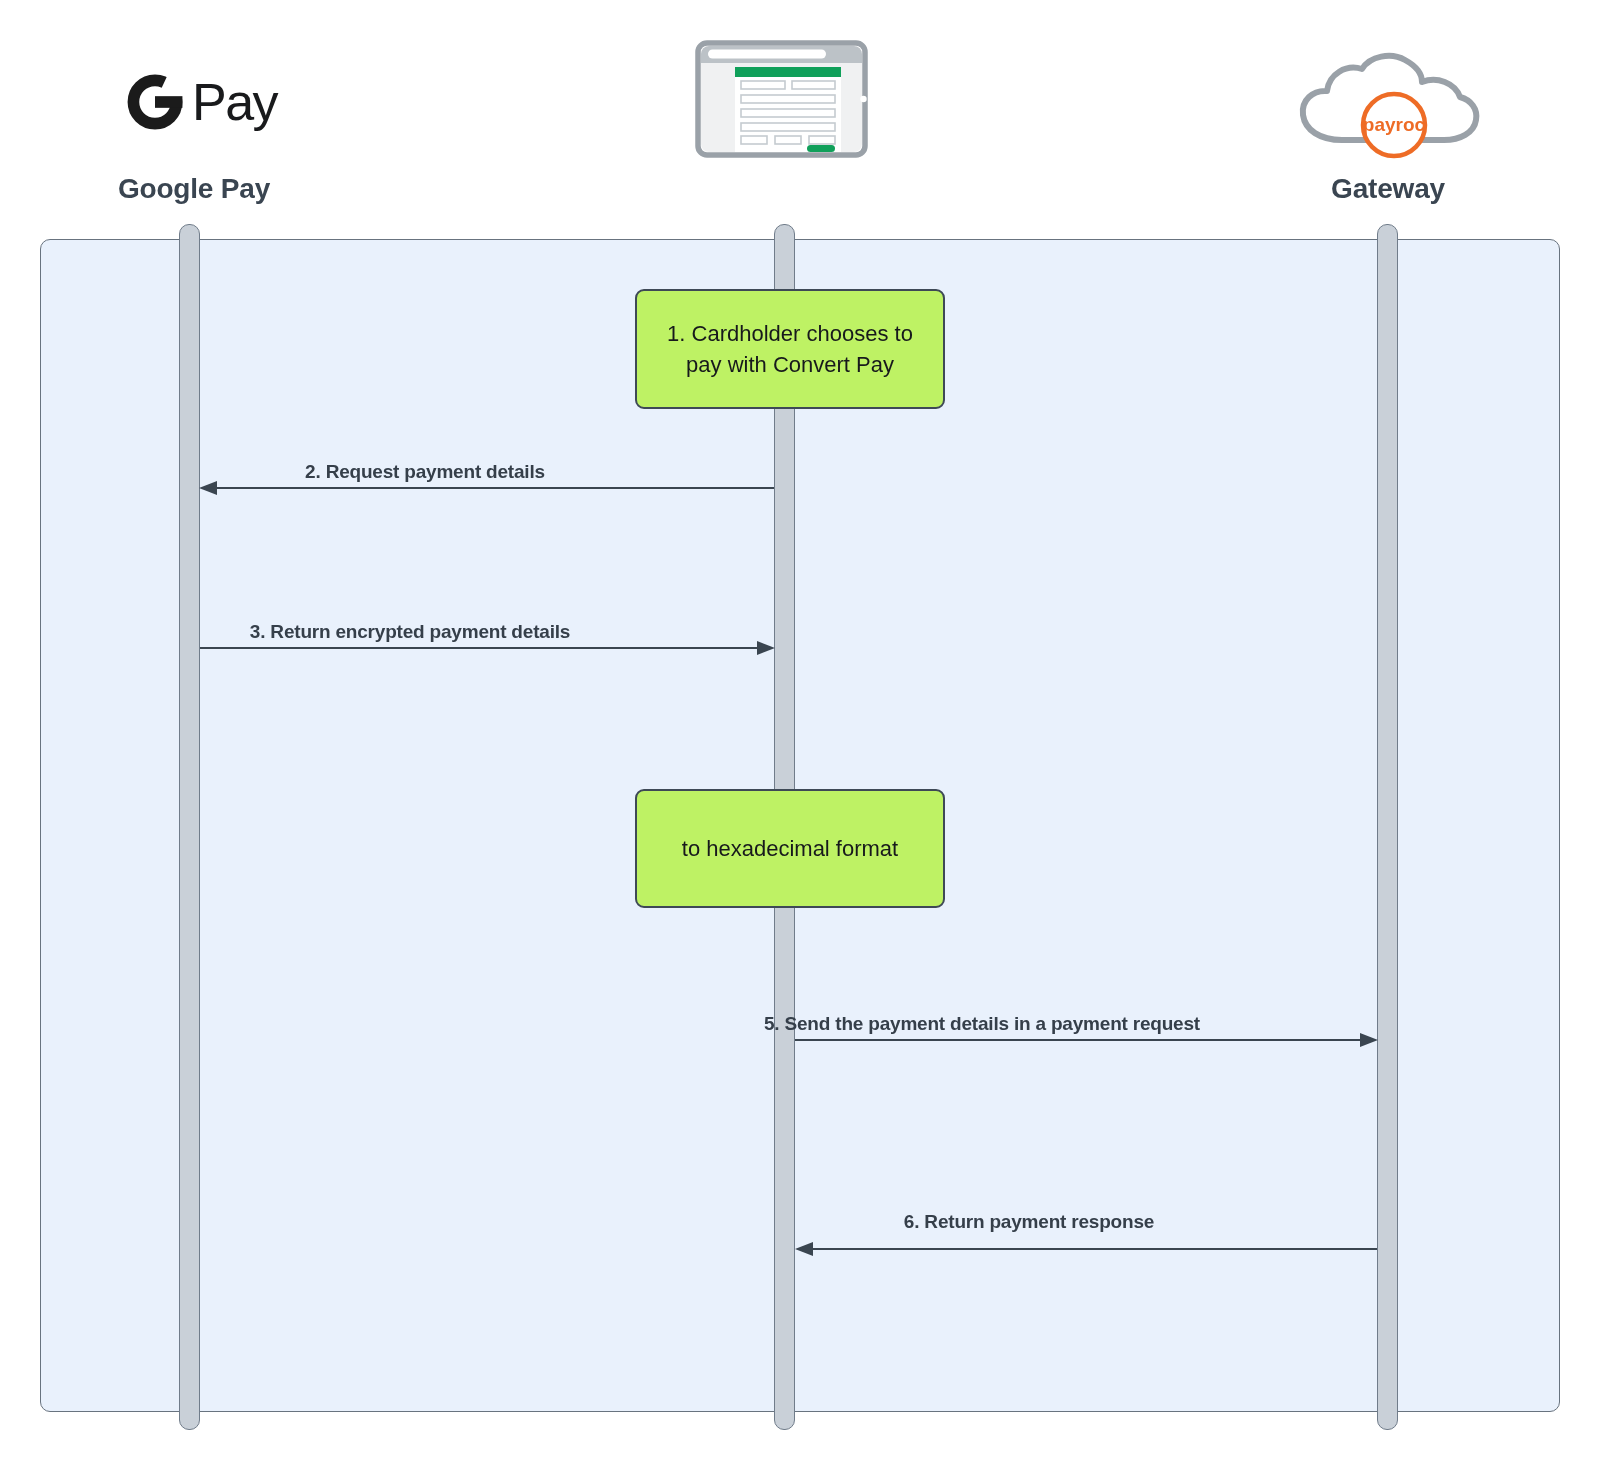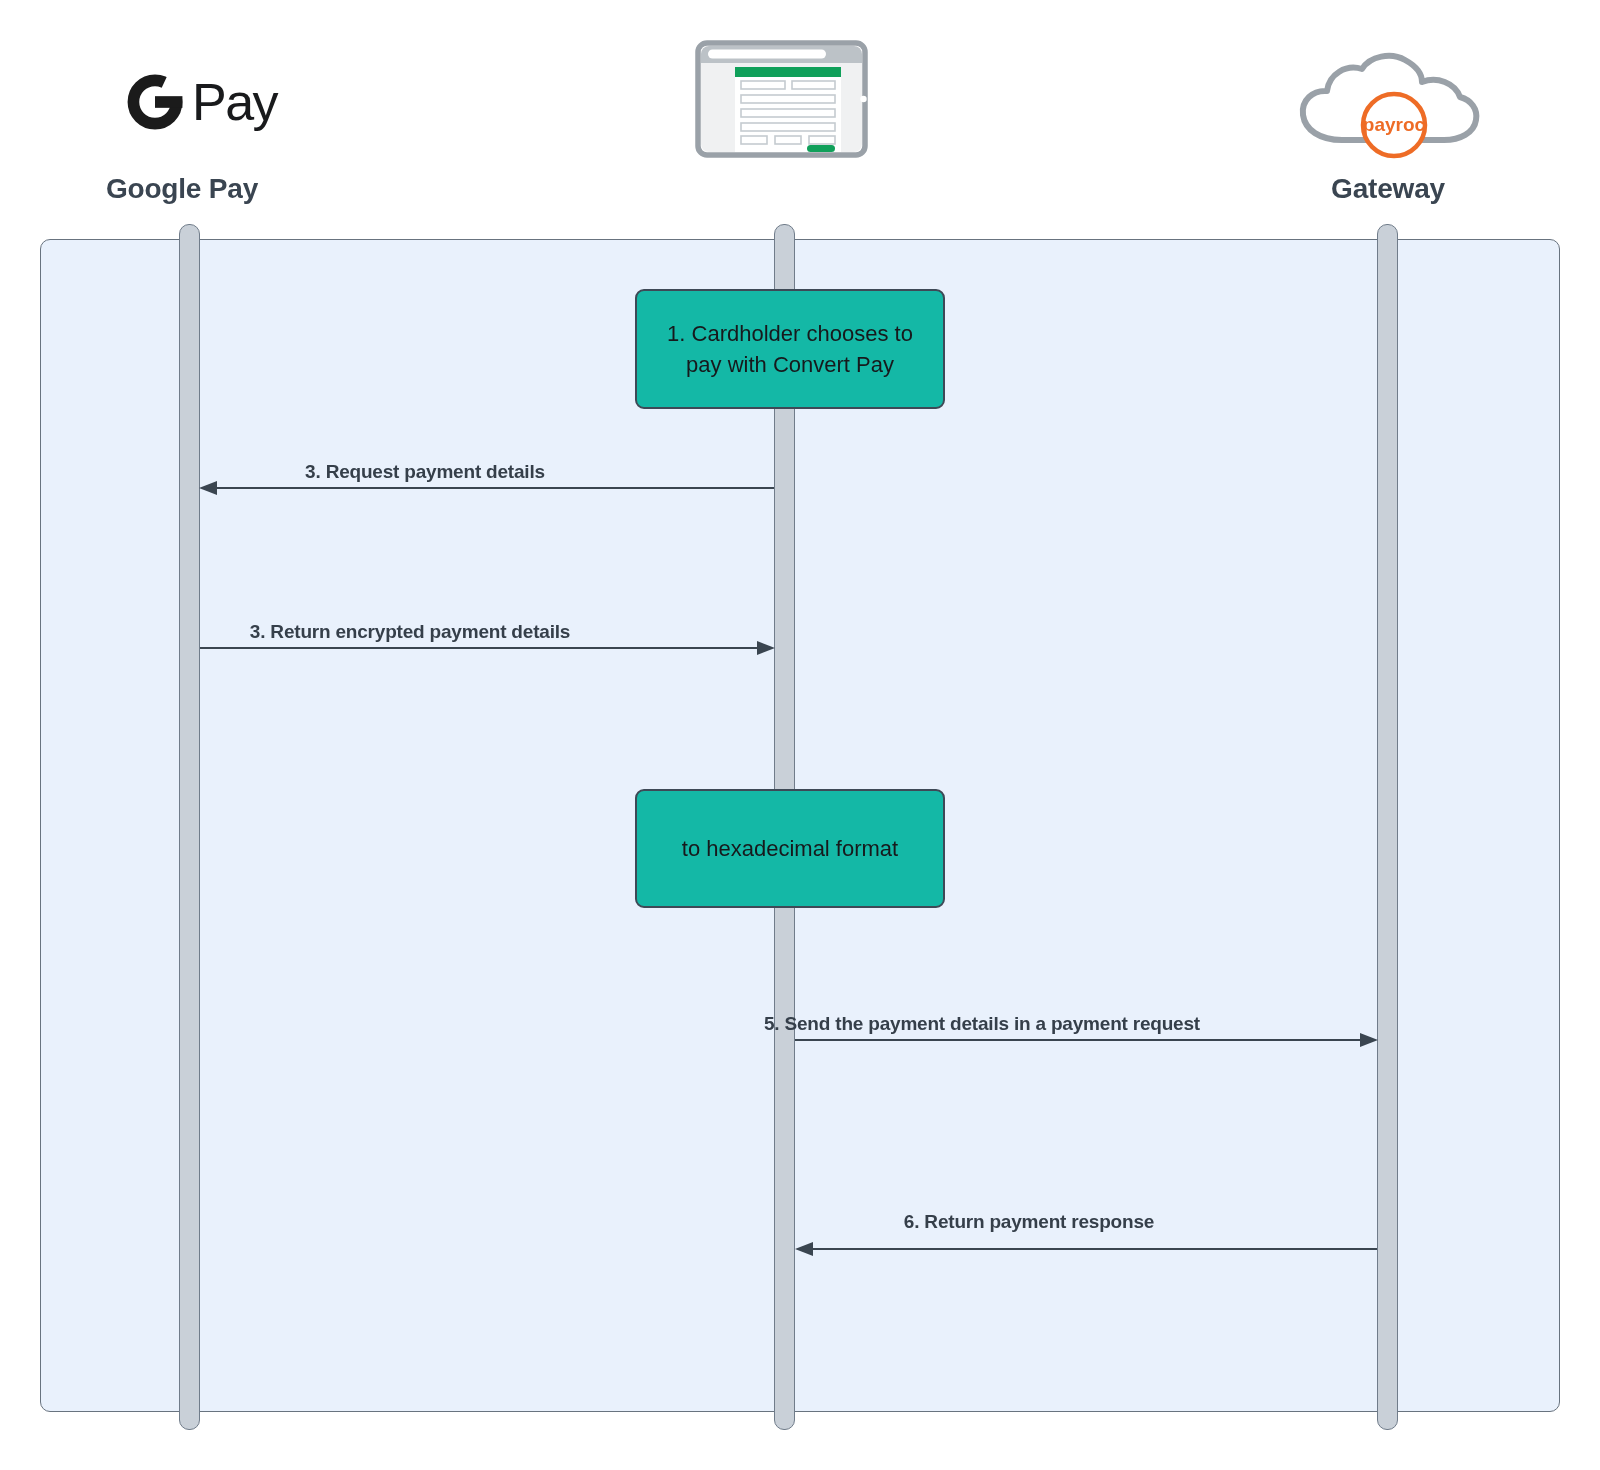--- a/index.html
+++ b/index.html
@@ -25,21 +25,21 @@
   .gpay-logo{
     position:absolute;left:127px;top:72px;height:60px;
     display:flex;align-items:center;
   }
   .gpay-word{
     font-size:52px;color:#191a1c;margin-left:9px;line-height:1;
     letter-spacing:-1.5px;
   }
   .note{
     position:absolute;left:635px;width:310px;box-sizing:border-box;
-    background:#14b8a6;border:2px solid #3e4956;border-radius:9px;
+    background:#bef264;border:2px solid #3e4956;border-radius:9px;
     display:flex;flex-direction:column;justify-content:center;
     text-align:center;font-size:22px;line-height:31px;color:#17191c;
   }
   .msg-line{
     position:absolute;height:0;border-top:2px solid #3a4550;
   }
   .head-left{
     position:absolute;width:0;height:0;
     border-top:7px solid transparent;border-bottom:7px solid transparent;
     border-right:18px solid #3a4550;
@@ -67,21 +67,21 @@
   <div class="lifeline" style="left:1377px"></div>
 
   <div class="gpay-logo">
     <svg width="56" height="56" viewBox="0 0 48 48">
       <circle cx="24" cy="24" r="18.5" fill="none" stroke="#1b1b1b" stroke-width="10"></circle>
       <polygon points="24,24 39,-8 62,20" fill="#ffffff"></polygon>
       <rect x="24" y="19" width="23.5" height="10" fill="#1b1b1b"></rect>
     </svg>
     <span class="gpay-word">Pay</span>
   </div>
-  <div class="actor-label" style="left:32px">Google Pay</div>
+  <div class="actor-label" style="left:44px">Google Pay</div>
 
   <svg class="icon-abs" style="left:695px;top:40px" width="173" height="118" viewBox="0 0 173 118">
     <rect x="3" y="3" width="167" height="112" rx="9" fill="#ffffff" stroke="#9aa1a8" stroke-width="5.5"></rect>
     <path d="M6,23 h161 v81 a8,8 0 0 1 -8,8 h-145 a8,8 0 0 1 -8,-8 z" fill="#f0f1f2"></path>
     <path d="M6,23 v-9 a8,8 0 0 1 8,-8 h145 a8,8 0 0 1 8,8 v9 z" fill="#bcc2c7"></path>
     <rect x="13" y="9.5" width="118" height="9" rx="4.5" fill="#ffffff"></rect>
     <rect x="40" y="27" width="106" height="85" fill="#ffffff"></rect>
     <rect x="40" y="27" width="106" height="10" fill="#10a05a"></rect>
     <g fill="#ffffff" stroke="#c5cbd0" stroke-width="1.6">
       <rect x="46" y="41" width="44" height="8"></rect>
@@ -102,21 +102,21 @@
              C78,6 99,2 113,10 C124,16 130,24 130,32 C145,26 163,33 168,47
              C179,50 186,59 184,70 C182,83 168,90 152,90 Z" fill="#ffffff" stroke="#9aa1a8" stroke-width="6" stroke-linejoin="round"></path>
     <circle cx="102" cy="75" r="31" fill="#ffffff" stroke="#ee6c26" stroke-width="4.5"></circle>
     <text x="102" y="81" text-anchor="middle" font-size="19" font-weight="bold" fill="#ee6c26" font-family="Liberation Sans, sans-serif">payroc</text>
   </svg>
   <div class="actor-label" style="left:1238px">Gateway</div>
 
   <div>
     <div class="msg-line" style="left:215px;top:487px;width:559px"></div>
     <div class="head-left" style="left:199px;top:481px"></div>
-    <div class="msg-label" style="left:425px;top:461px">3. Request payment details</div>
+    <div class="msg-label" style="left:425px;top:461px">2. Request payment details</div>
   </div>
 
   <div>
     <div class="msg-line" style="left:200px;top:647px;width:559px"></div>
     <div class="head-right" style="left:757px;top:641px"></div>
     <div class="msg-label" style="left:410px;top:621px">3. Return encrypted payment details</div>
   </div>
 
   <div>
     <div class="msg-line" style="left:795px;top:1039px;width:567px"></div>

